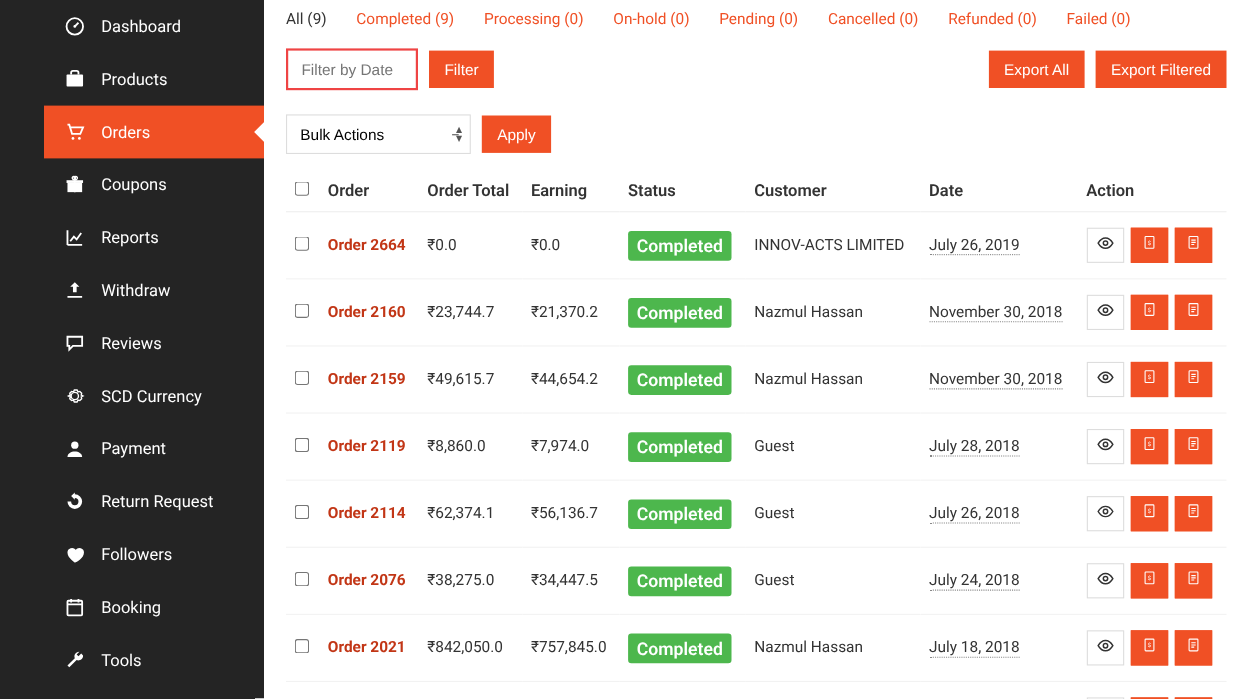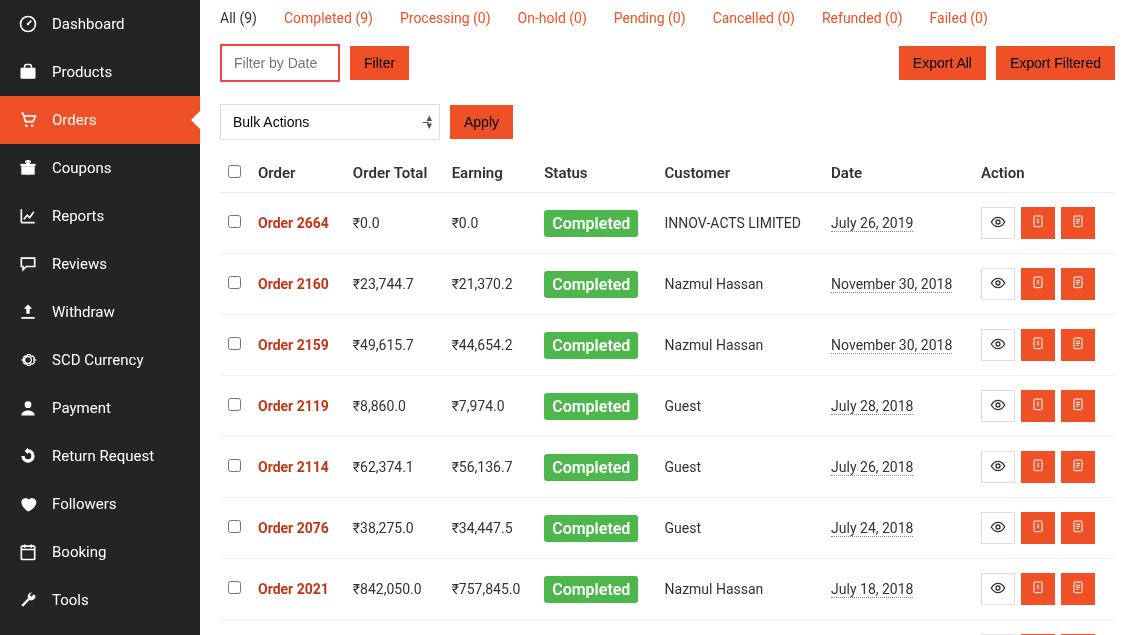--- a/index.html
+++ b/index.html
@@ -1,42 +1,42 @@
 <!DOCTYPE html>
 <html><head>
 <meta charset="utf-8">
 <style>
 * { box-sizing: border-box; margin: 0; padding: 0; }
 body { font-family: -apple-system, BlinkMacSystemFont, "Segoe UI", Roboto, Arial, sans-serif; font-size: 14px; color: #333; background: #fff; }
 .app { display: flex; width: 1135px; height: 635px; overflow: hidden; }
 
 
-.sidebar { width: 200px; background: #242424; flex-shrink: 0; }
+.sidebar { width: 240px; background: #242424; flex-shrink: 0; padding-left: 40px; }
 .sidebar-item { display: flex; align-items: center; padding: 14px 18px; color: #fff; cursor: pointer; position: relative; }
 .sidebar-item.active { background: #f05025; text-align: right; }
 .sidebar-item.active::after { content: ""; position: absolute; right: -1px; top: 50%; transform: translateY(-50%); width: 0; height: 0; border-top: 10px solid transparent; border-bottom: 10px solid transparent; border-right: 10px solid #fff; }
 .sidebar-icon { width: 20px; height: 20px; margin-right: 14px; display: inline-flex; align-items: center; justify-content: center; font-size: 16px; }
 .sidebar-label { font-size: 15px; }
 
 
 .main { flex: 1; padding: 10px 20px 20px 20px; overflow: auto; }
 .status-filters { display: flex; gap: 27px; margin-bottom: 18px; font-size: 14px; }
 .status-filter { color: #f05025; cursor: pointer; }
 .status-filter.all { color: #333; }
 
 .filter-row { display: flex; align-items: center; gap: 10px; margin-bottom: 22px; }
 .filter-input { padding: 9px 12px; border: 2px solid #ef4444; background: #fff; font-size: 14px; color: #888; width: 120px; }
 .filter-select { padding: 9px 30px 9px 12px; border: 1px solid #ddd; background: #fff; font-size: 14px; color: #888; width: 190px; appearance: none; position: relative; }
 .select-wrap { position: relative; display: inline-block; }
 .select-wrap::after { content: "▾"; position: absolute; right: 10px; top: 50%; transform: translateY(-50%); color: #888; pointer-events: none; }
-.btn { padding: 9px 14px; border: none; background: #f05025; color: #000000; font-size: 14px; cursor: pointer; }
+.btn { padding: 9px 14px; border: none; background: #f05025; color: #ffffff; font-size: 14px; cursor: pointer; }
 .spacer { flex: 1; }
 
 .bulk-row { display: flex; align-items: center; gap: 10px; margin-bottom: 14px; }
-.bulk-select { padding: 9px 28px 9px 12px; border: 1px solid #ddd; background: #fff; font-size: 14px; width: 220px; appearance: none; }
+.bulk-select { padding: 9px 28px 9px 12px; border: 1px solid #ddd; background: #fff; font-size: 14px; width: 168px; appearance: none; }
 .bulk-wrap { position: relative; display: inline-block; }
 .bulk-wrap::after { content: ""; position: absolute; right: 10px; top: 50%; transform: translateY(-50%); width: 8px; height: 12px; background: linear-gradient(#555,#555) center/6px 1px no-repeat; pointer-events: none; }
 .bulk-wrap .caret { position: absolute; right: 8px; top: 50%; transform: translateY(-50%); font-size: 11px; color: #555; pointer-events: none; line-height: 8px; }
 
 
 .table { width: 100%; border-collapse: collapse; }
 .table thead th { text-align: left; font-weight: 600; padding: 10px 8px; border-bottom: 1px solid #eee; font-size: 15px; }
 .table tbody td { padding: 14px 8px; border-bottom: 1px solid #f2f2f2; vertical-align: middle; font-size: 14px; }
 .table .col-check { width: 30px; }
 .order-link { color: #c23616; font-weight: 700; cursor: pointer; }
@@ -96,33 +96,33 @@
       <div class="sidebar-item">
         <span class="sidebar-icon">
           <svg viewBox="0 0 24 24" fill="none" stroke="currentColor" stroke-width="2">
             <path d="M4 20V4M4 20h16M7 16l4-5 3 3 5-7"></path>
           </svg>
         </span>
         <span class="sidebar-label">Reports</span>
       </div>
       <div class="sidebar-item">
         <span class="sidebar-icon">
+          <svg viewBox="0 0 24 24" fill="currentColor">
+            <path d="M12 3l5 5h-3v6h-4V8H7l5-5zM4 18h16v2H4z"></path>
+          </svg>
+        </span>
+        <span class="sidebar-label">Withdraw</span>
+      </div>
+      <div class="sidebar-item">
+        <span class="sidebar-icon">
           <svg viewBox="0 0 24 24" fill="none" stroke="currentColor" stroke-width="2">
             <path d="M4 5h16v10H10l-4 4v-4H4z"></path>
           </svg>
         </span>
         <span class="sidebar-label">Reviews</span>
-      </div>
-      <div class="sidebar-item">
-        <span class="sidebar-icon">
-          <svg viewBox="0 0 24 24" fill="currentColor">
-            <path d="M12 3l5 5h-3v6h-4V8H7l5-5zM4 18h16v2H4z"></path>
-          </svg>
-        </span>
-        <span class="sidebar-label">Withdraw</span>
       </div>
       <div class="sidebar-item">
         <span class="sidebar-icon">
           <svg viewBox="0 0 24 24" fill="currentColor">
             <path d="M12 8a4 4 0 100 8 4 4 0 000-8zm9 4l-2 1 .5 2-2 2-2-.5-1 2h-3l-1-2-2 .5-2-2 .5-2-2-1v-0l2-1-.5-2 2-2 2 .5 1-2h3l1 2 2-.5 2 2-.5 2 2 1z" fill="none" stroke="currentColor" stroke-width="1.5"></path>
           </svg>
         </span>
         <span class="sidebar-label">SCD Currency</span>
       </div>
       <div class="sidebar-item">

